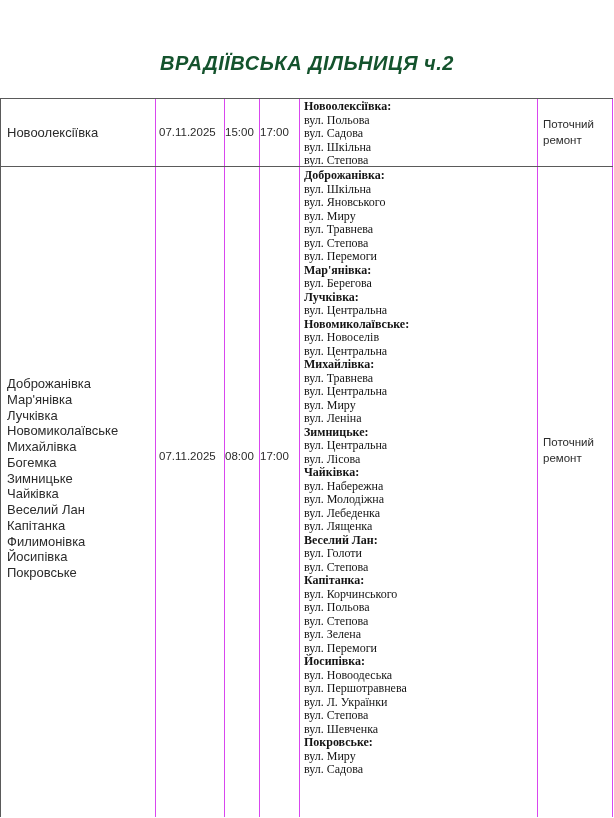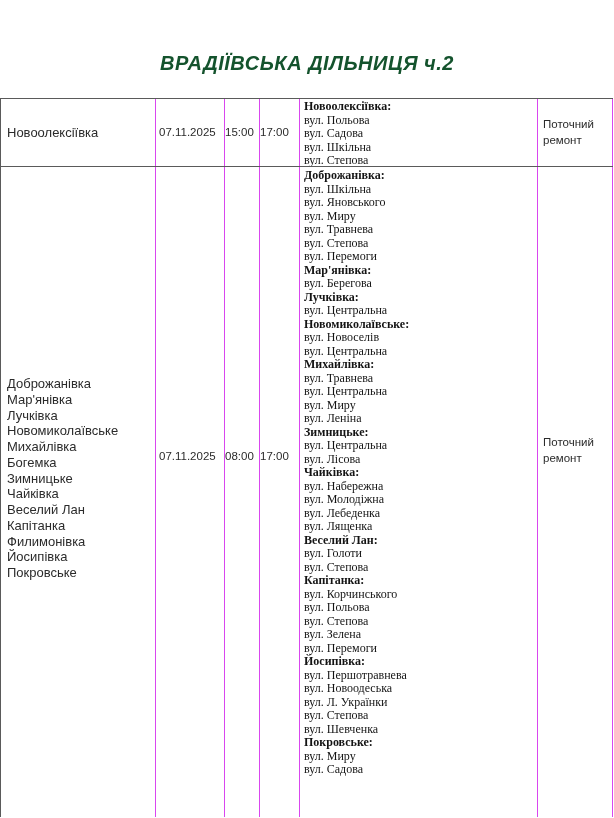--- a/index.html
+++ b/index.html
@@ -144,22 +144,22 @@
           <div class="street-head">Веселий Лан:</div>
           <div class="street-line">вул. Голоти</div>
           <div class="street-line">вул. Степова</div>
           <div class="street-head">Капітанка:</div>
           <div class="street-line">вул. Корчинського</div>
           <div class="street-line">вул. Польова</div>
           <div class="street-line">вул. Степова</div>
           <div class="street-line">вул. Зелена</div>
           <div class="street-line">вул. Перемоги</div>
           <div class="street-head">Йосипівка:</div>
+          <div class="street-line">вул. Новоодеська</div>
           <div class="street-line">вул. Першотравнева</div>
-          <div class="street-line">вул. Новоодеська</div>
           <div class="street-line">вул. Л. Українки</div>
           <div class="street-line">вул. Степова</div>
           <div class="street-line">вул. Шевченка</div>
           <div class="street-head">Покровське:</div>
           <div class="street-line">вул. Миру</div>
           <div class="street-line">вул. Садова</div>
         </div>
         <div class="cell c6">
           <div class="val">Поточний ремонт</div>
         </div>

